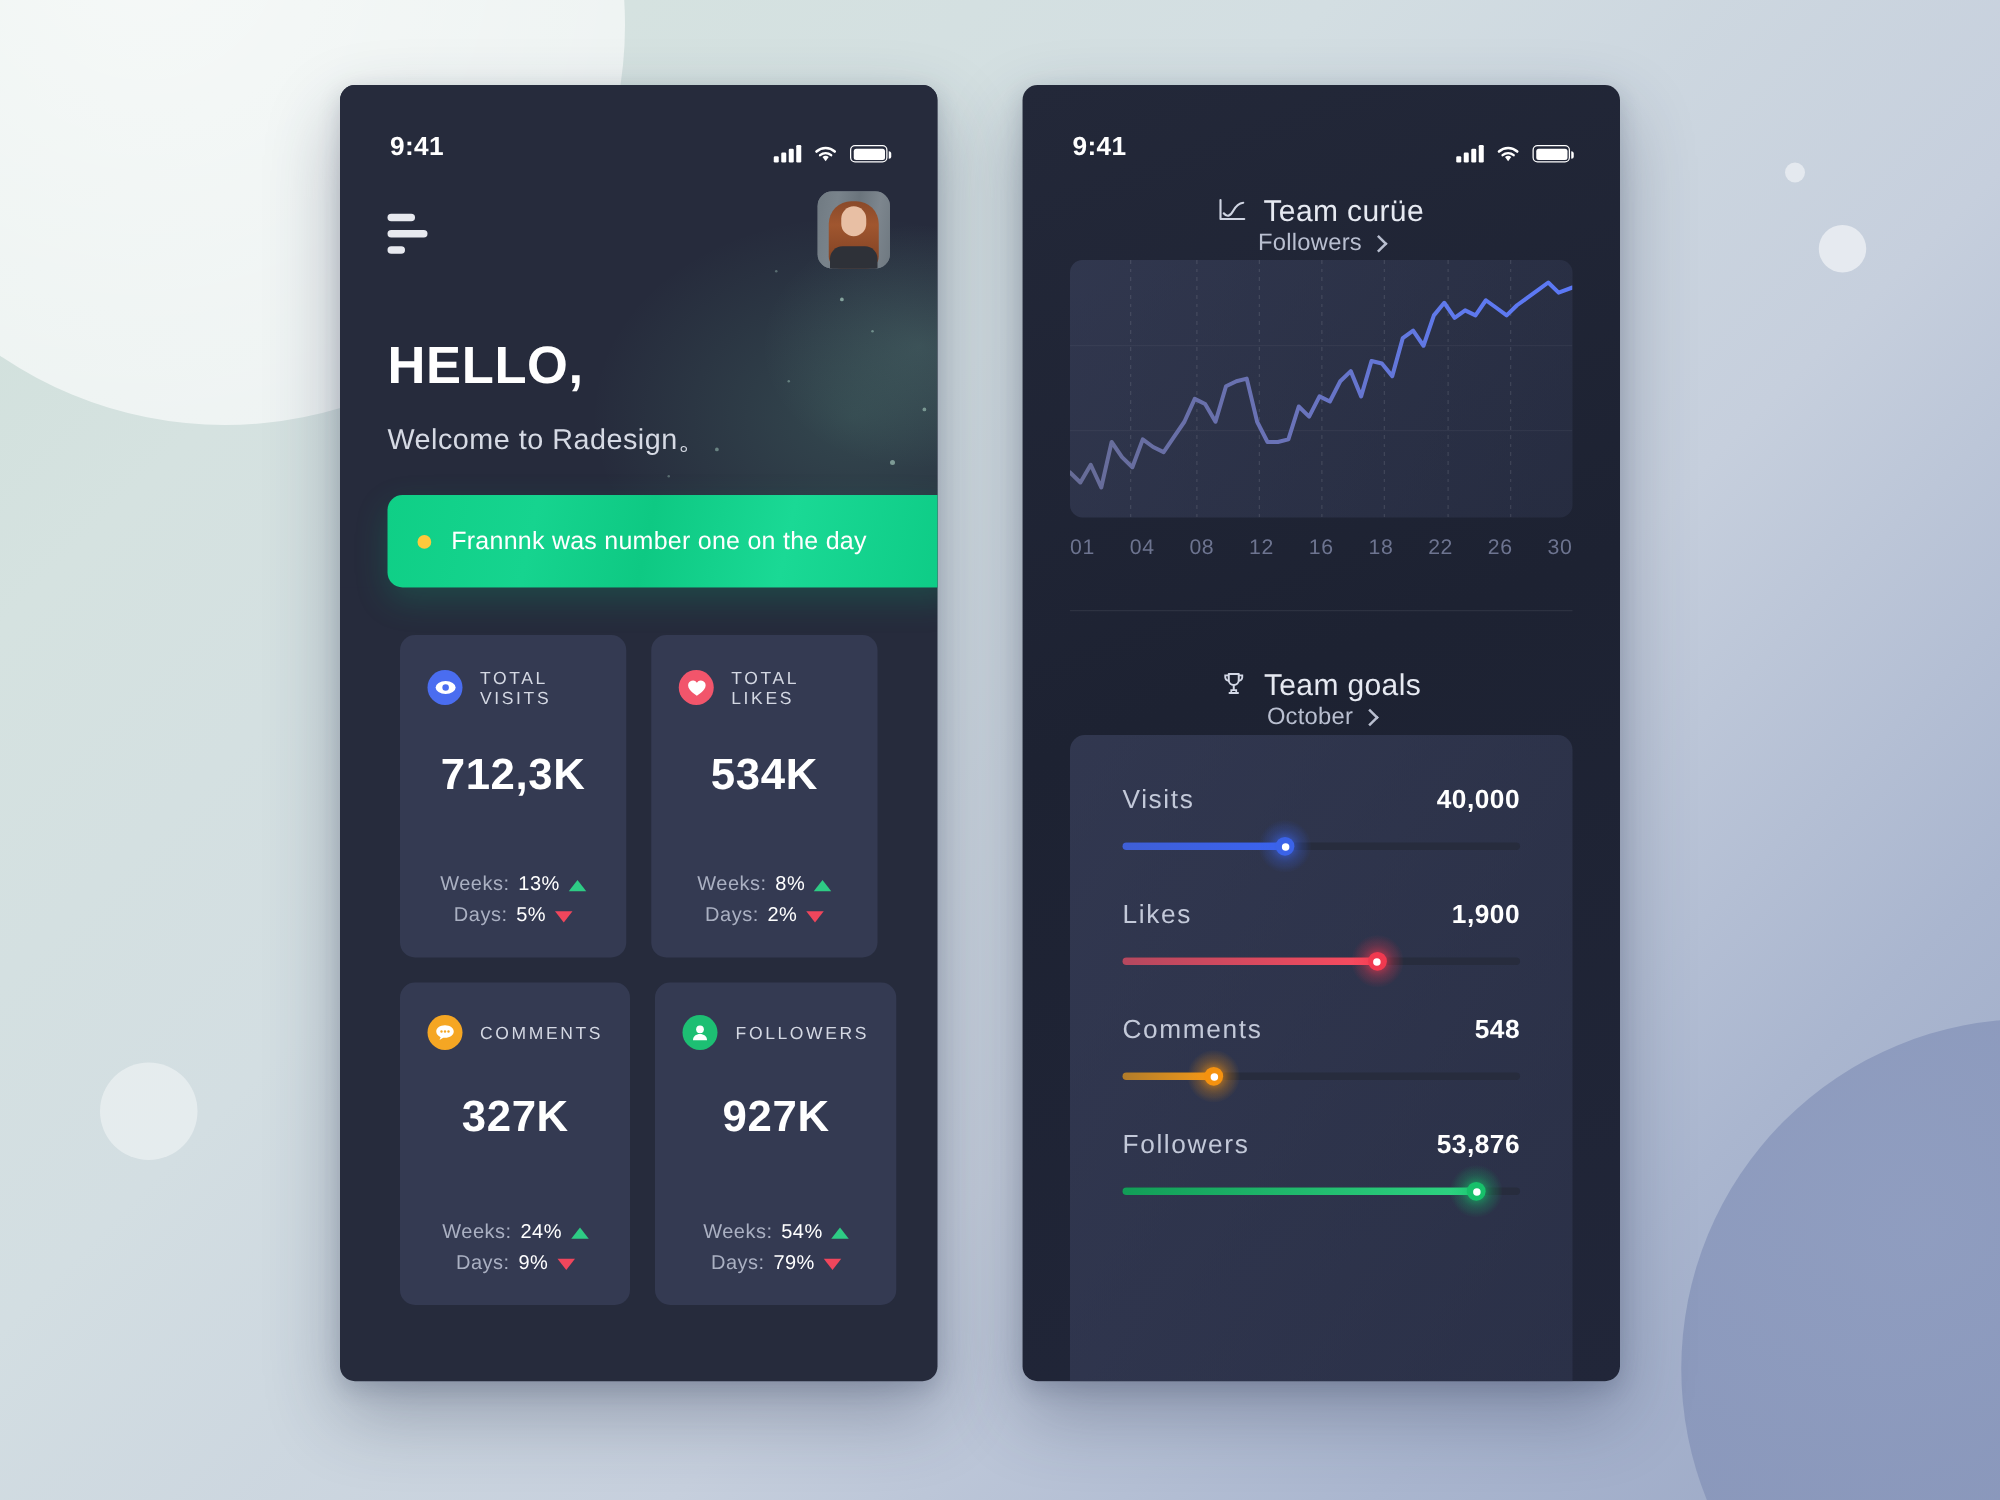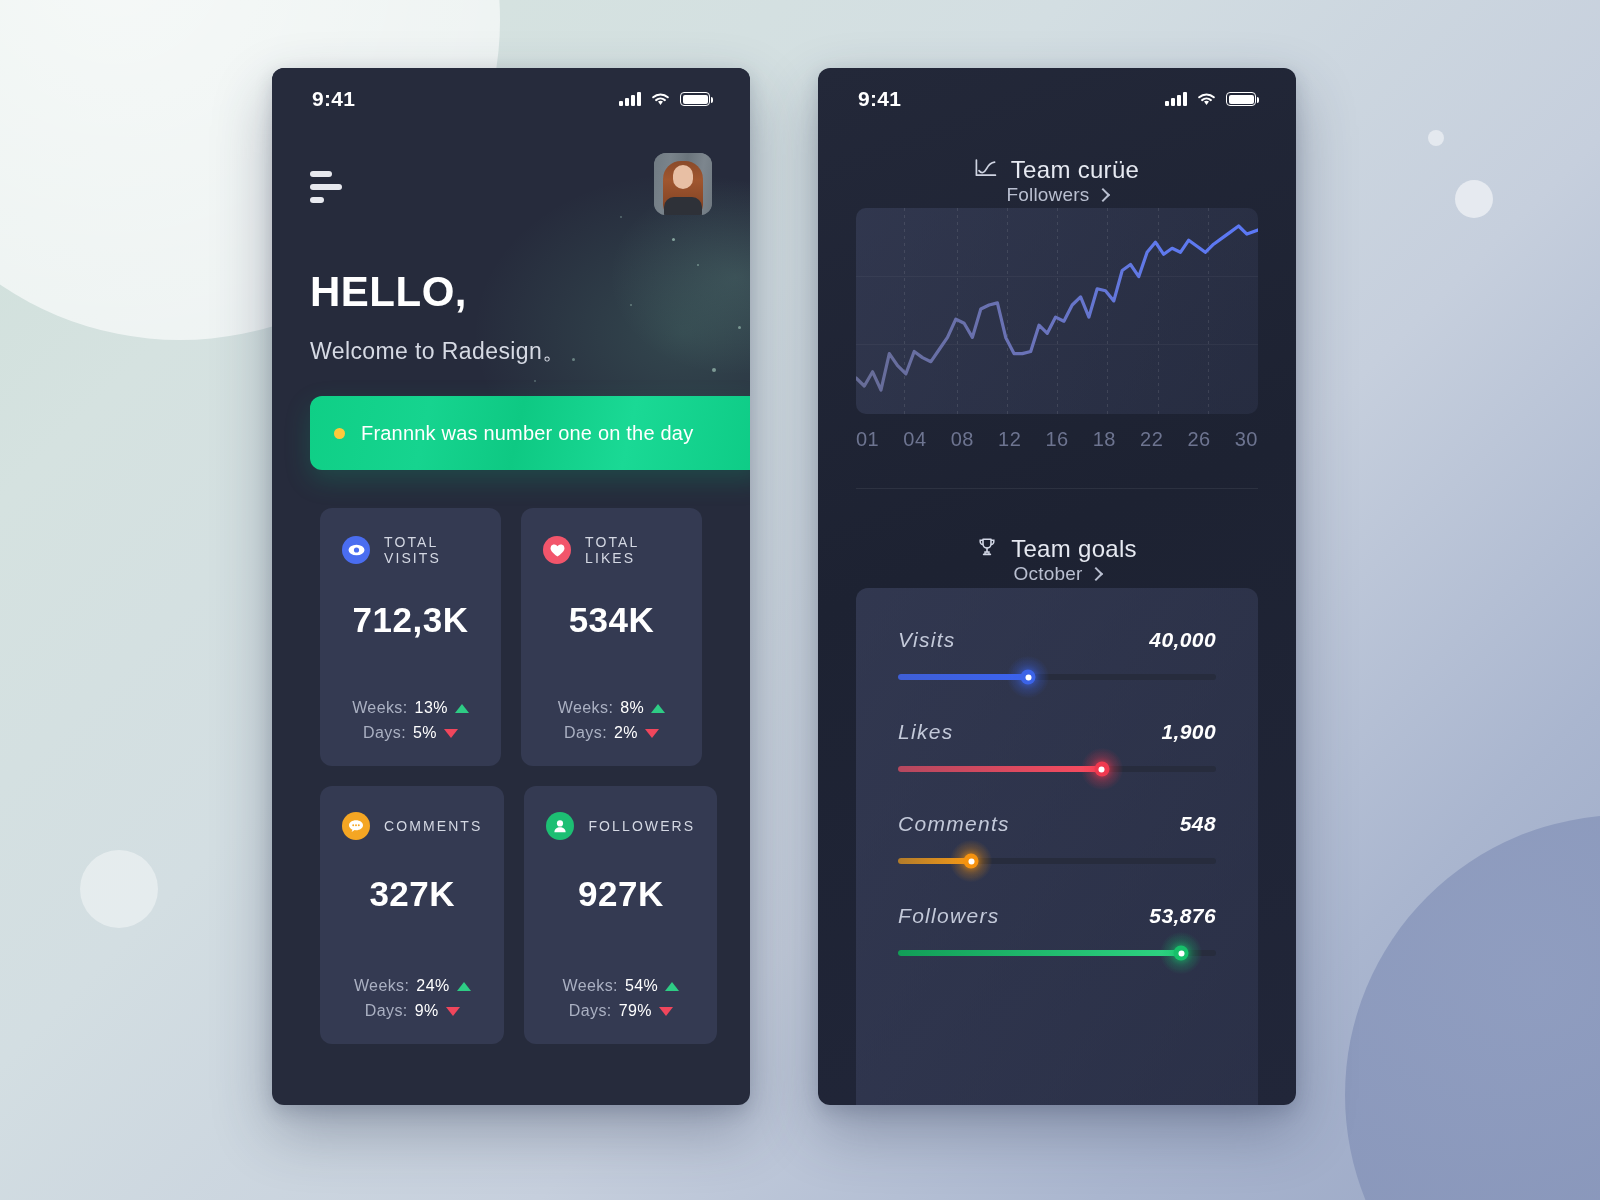--- a/index.html
+++ b/index.html
@@ -38,21 +38,21 @@
     background:#272c3d;
     box-shadow:0 26px 60px rgba(40,50,80,.33),0 6px 18px rgba(40,50,80,.18);
   }
   #phone-left{left:272px;top:68px;width:478px;height:1037px;background:#262b3c;}
   #phone-right{left:818px;top:68px;width:478px;height:1037px;
     background:linear-gradient(160deg,#232839 0%,#1d2232 45%,#212639 100%);}
 
   
   .statusbar{
     position:absolute;left:0;top:0;width:100%;height:62px;
-    display:flex;align-items:center;justify-content:space-between;
+    display:flex;align-items:flex-end;justify-content:space-between;
     padding:0 40px;box-sizing:border-box;
   }
   .status-time{color:#fff;font-size:21px;font-weight:600;letter-spacing:.3px;}
   .status-icons{display:flex;align-items:center;gap:10px;}
   .bars{display:flex;align-items:flex-end;gap:2.5px;height:14px;}
   .bars i{display:block;width:3.6px;background:#fff;border-radius:1px;}
   .bars i:nth-child(1){height:5px;}
   .bars i:nth-child(2){height:8px;}
   .bars i:nth-child(3){height:11px;}
   .bars i:nth-child(4){height:14px;}
@@ -153,28 +153,28 @@
     overflow:hidden;
   }
   #chart-box .grid-v{position:absolute;top:0;bottom:0;width:1px;
     background:repeating-linear-gradient(to bottom,rgba(255,255,255,.10) 0 3px,transparent 3px 7px);}
   #chart-box .grid-h{position:absolute;left:0;right:0;height:1px;background:rgba(255,255,255,.045);}
   #chart-svg{position:absolute;inset:0;width:100%;height:100%;}
   #chart-axis{
     position:absolute;left:38px;top:360px;width:402px;
     display:flex;justify-content:space-between;
   }
-  #chart-axis span{color:#6d7490;font-size:20px;letter-spacing:.5px;}
+  #chart-axis span{color:#6d7490;font-size:17px;letter-spacing:.5px;}
   #divider{position:absolute;left:38px;right:38px;top:420px;height:1px;background:rgba(255,255,255,.07);}
 
   #goals-head{top:467px;}
   #goals-panel{
     position:absolute;left:38px;top:520px;width:402px;height:546px;border-radius:12px;
     background:linear-gradient(120deg,rgba(66,73,104,.55),rgba(56,63,92,.42));
-    padding:40px 42px 0;box-sizing:border-box;font-style:italic;
+    padding:40px 42px 0;box-sizing:border-box;
   }
   .goal{margin-bottom:40px;}
   .goal-top{display:flex;align-items:baseline;justify-content:space-between;margin-bottom:22px;}
   .goal-name{color:#c3c9d9;font-size:21px;letter-spacing:1.3px;}
   .goal-val{color:#fff;font-size:21px;font-weight:700;letter-spacing:.4px;}
   .slider{position:relative;height:6px;border-radius:3px;background:#272c3d;cursor:pointer;}
   .slider .fill{position:absolute;left:0;top:0;bottom:0;border-radius:3px;}
   .slider .knob{
     position:absolute;top:50%;width:15px;height:15px;border-radius:50%;
     transform:translate(-50%,-50%);display:flex;align-items:center;justify-content:center;

